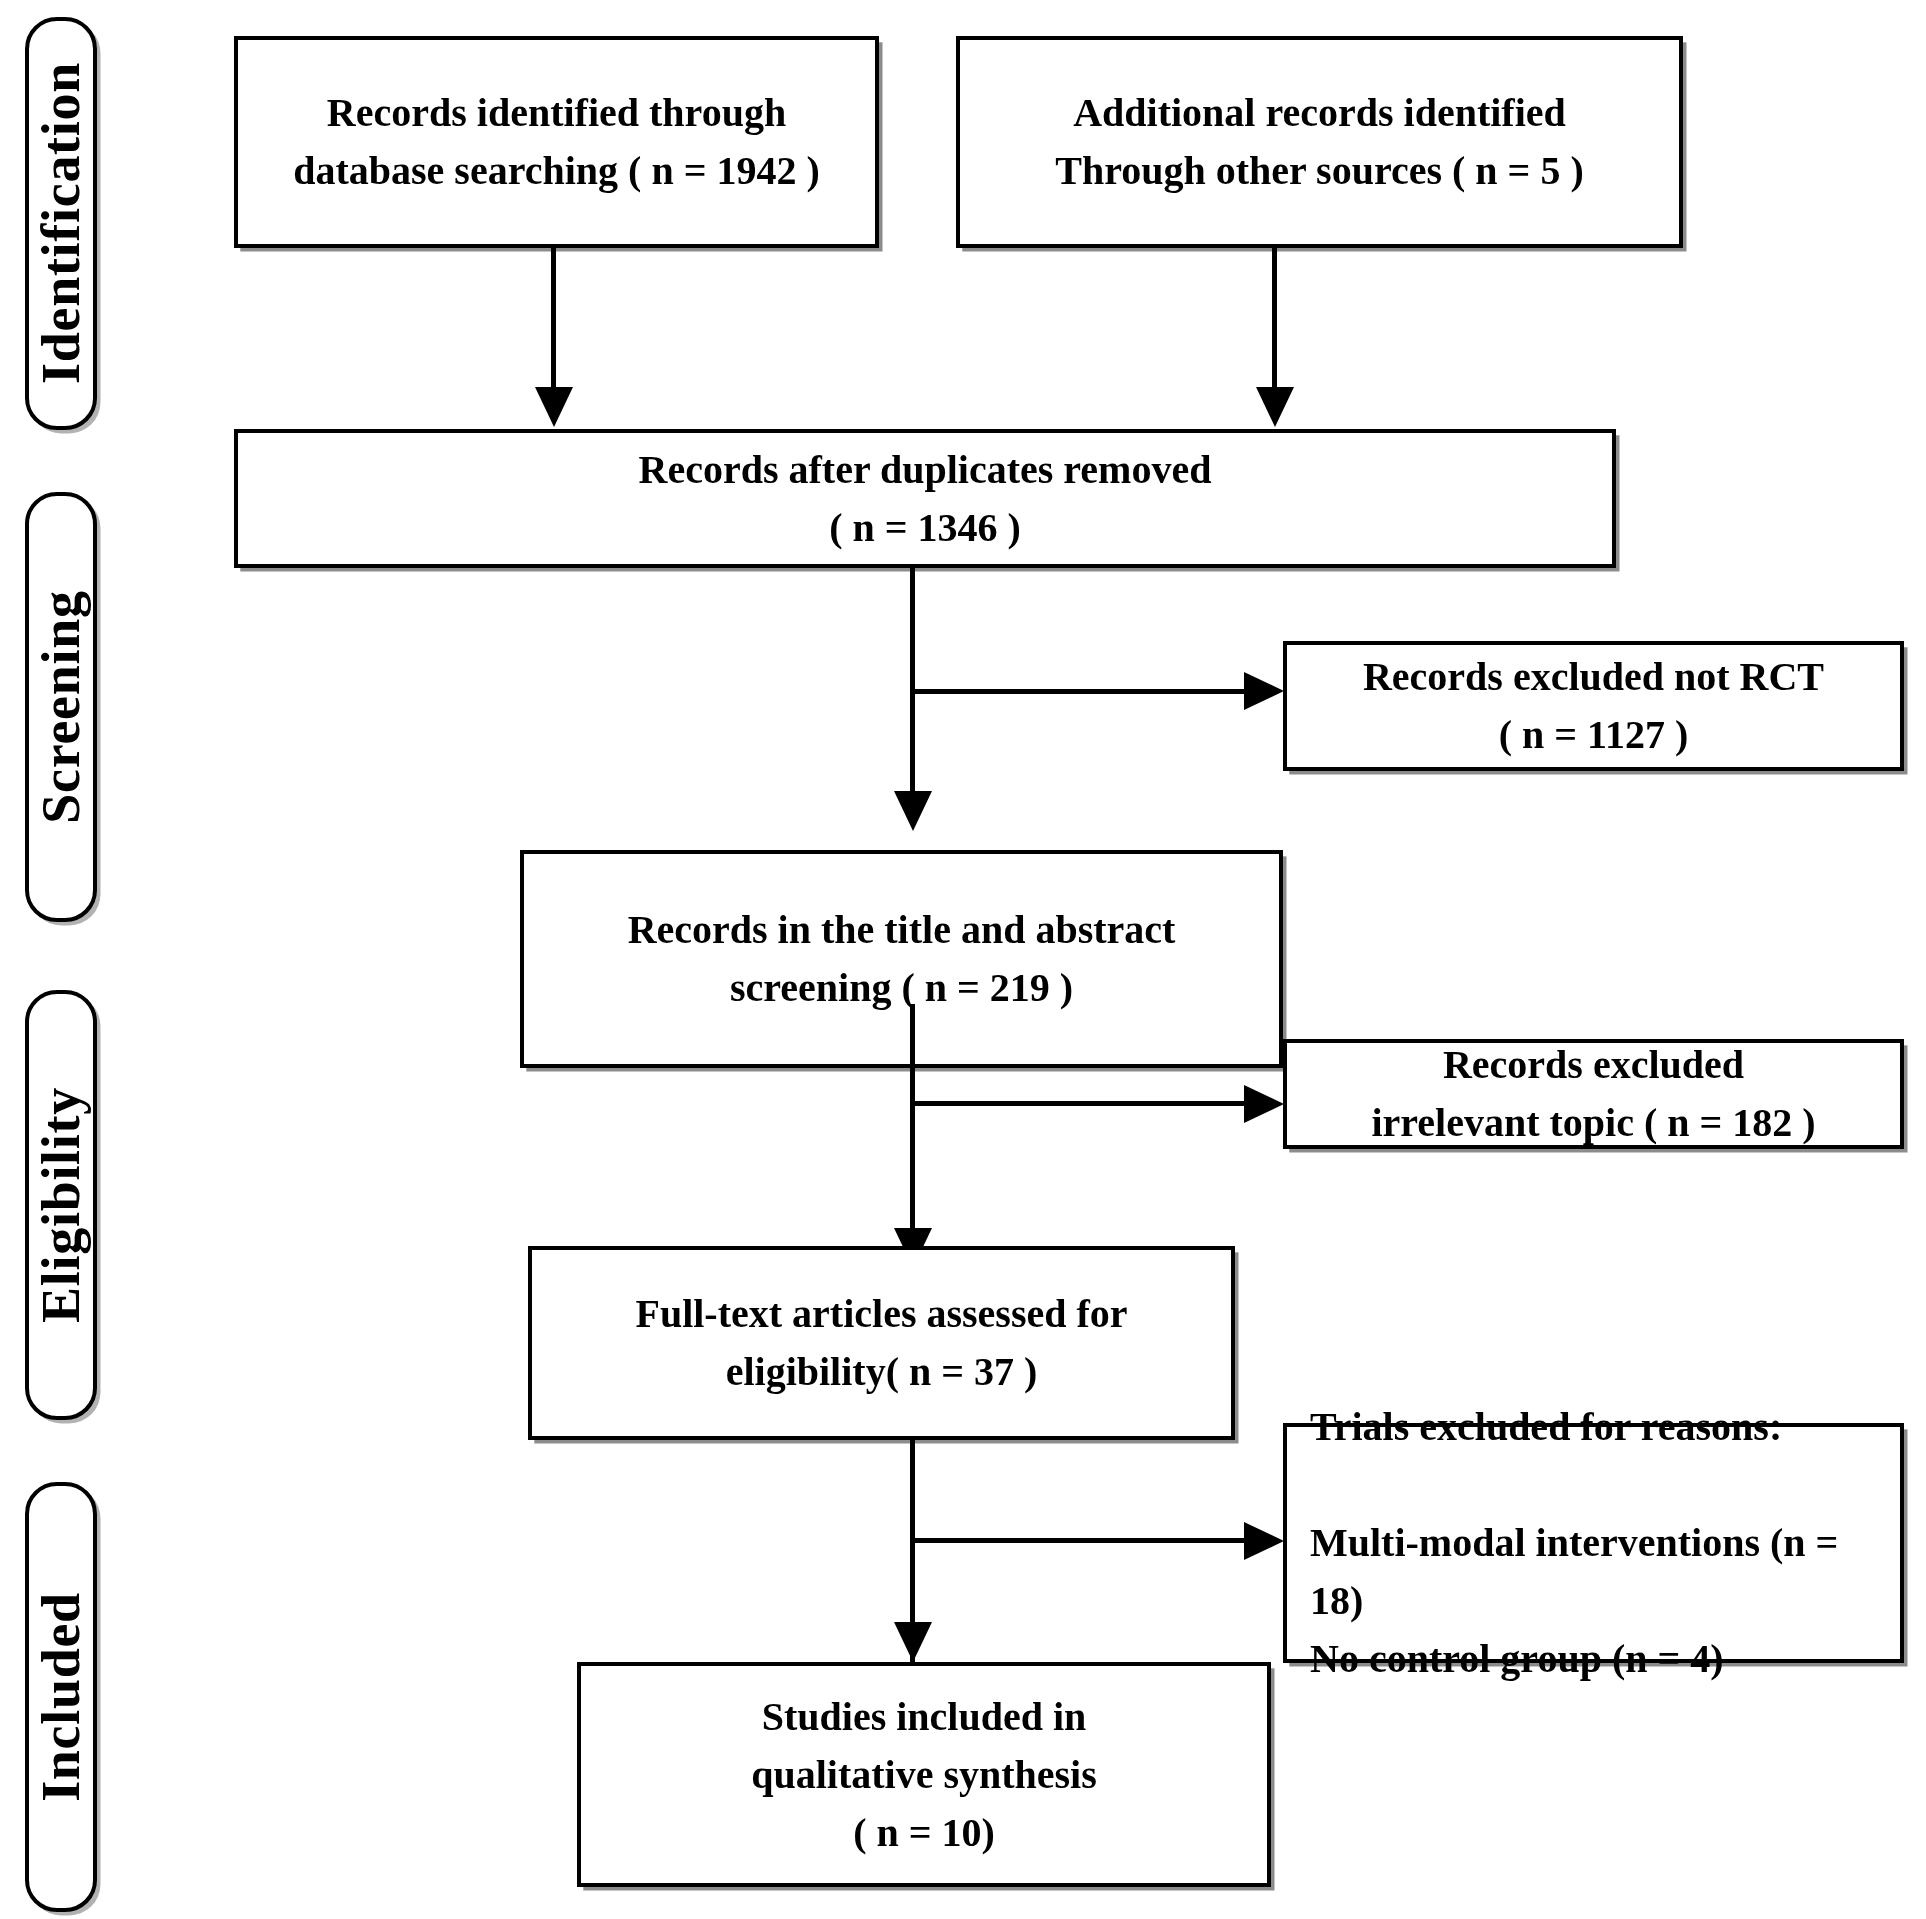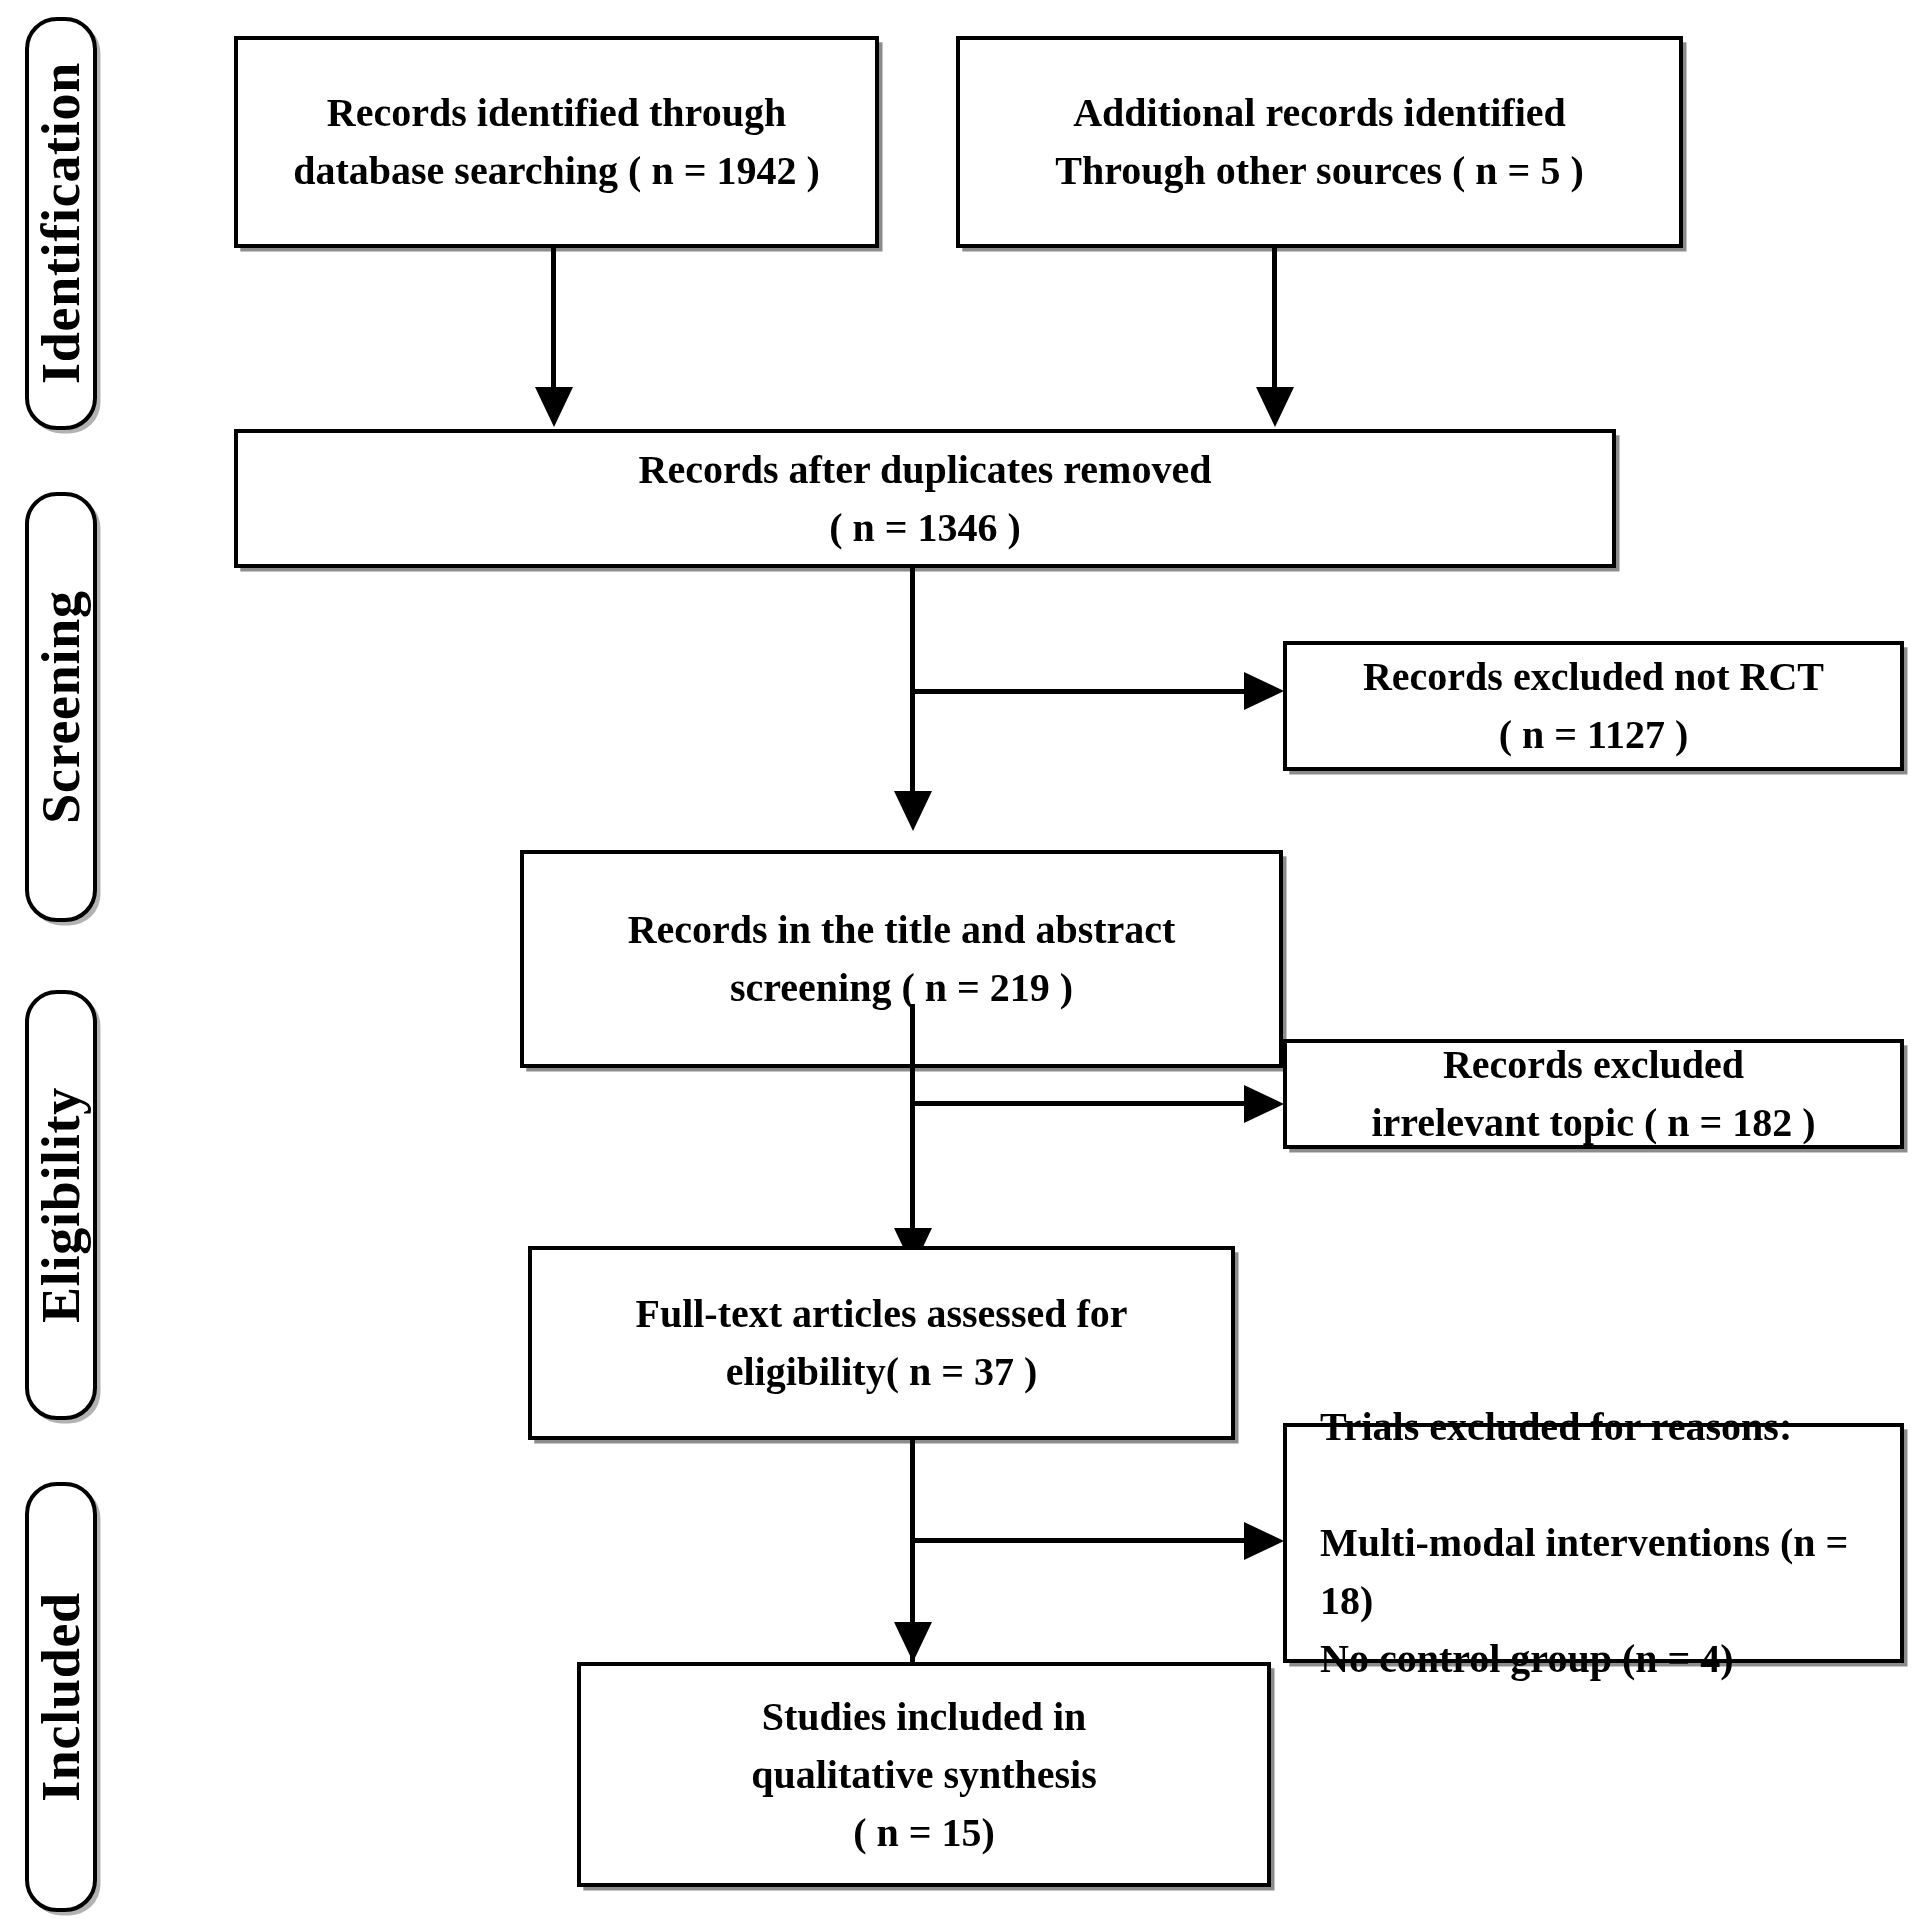--- a/index.html
+++ b/index.html
@@ -60,21 +60,21 @@
     color: #000000;
     text-align: center;
     padding: 0 12.5px;
     white-space: pre-line;
   }
   .box.left-align {
     justify-content: flex-start;
   }
   .box.left-align .box-text {
     text-align: left;
-    padding-left: 33px;
+    padding-left: 23px;
   }
 
   
   .vline {
     position: absolute;
     width: 4.9px;
     background: #000000;
   }
   .hline {
     position: absolute;
@@ -181,17 +181,17 @@
   <div class="box left-align" style="left:1283px; top:1423px; width:621px; height:240px;">
     <div class="box-text">Trials excluded for reasons:
 
 Multi-modal interventions (n = 18)
 No control group  (n = 4)</div>
   </div>
 
   <div class="box" style="left:577px; top:1662px; width:694px; height:225px;">
     <div class="box-text">Studies included in
 qualitative synthesis
-( n = 15)</div>
+( n = 10)</div>
   </div>
 
 </div>
 
 
 </body></html>

